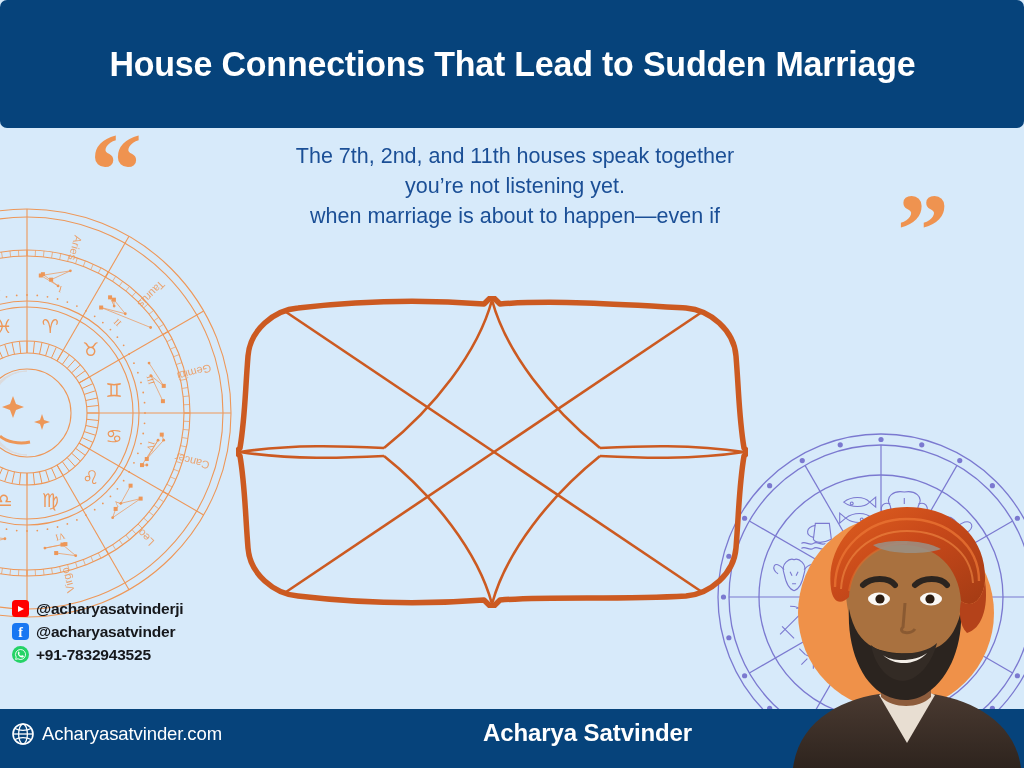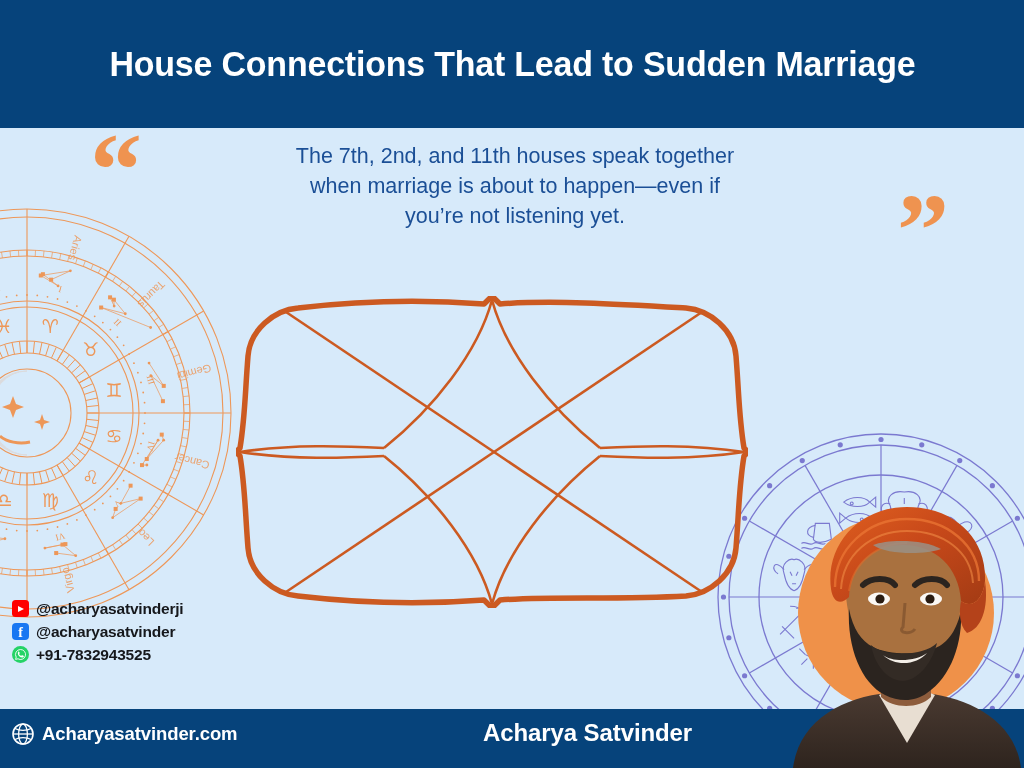--- a/index.html
+++ b/index.html
@@ -18,20 +18,21 @@
     overflow:hidden;
   }
 
   
   #header {
     position:absolute; left:0; top:0;
     width:1024px; height:128px;
     background:#06437b;
     display:flex; align-items:center; justify-content:center;
     z-index:30;
+    border-radius:7px;
   }
   #header-title {
     color:#ffffff;
     font-size:35px;
     font-weight:bold;
     letter-spacing:-0.2px;
     text-align:center;
     line-height:1.1;
     transform:scaleX(0.97);
     white-space:nowrap;
@@ -163,21 +164,21 @@
   }
   #footer-site {
     position:absolute;
     left:12px; top:14px;
     display:flex; align-items:center;
   }
   #globe-icon { width:22px; height:22px; margin-right:8px; flex:0 0 22px; }
   #site-text {
     color:#ffffff;
     font-size:18.5px;
-    font-weight:bold;
+    font-weight:normal;
     letter-spacing:-0.1px;
     white-space:nowrap;
   }
   #footer-name {
     position:absolute;
     left:483px; top:719px;
     color:#ffffff;
     font-size:24px;
     font-weight:bold;
     letter-spacing:-0.1px;
@@ -801,22 +802,22 @@
 
   <div id="header">
     <div id="header-title">House Connections That Lead to Sudden Marriage</div>
   </div>
 
   <div id="quote-open">“</div>
   <div id="quote-close">”</div>
 
   <div id="quote-block">
     <div class="quote-line">The 7th, 2nd, and 11th houses speak together</div>
+    <div class="quote-line">you’re not listening yet.</div>
     <div class="quote-line">when marriage is about to happen—even if</div>
-    <div class="quote-line">you’re not listening yet.</div>
   </div>
 
   <div id="social-list">
     <div class="social-row">
       <span class="social-icon ic-youtube">
           <span class="tri"></span>
         </span>
       <span class="social-handle">@acharyasatvinderji</span>
     </div>
     <div class="social-row">

